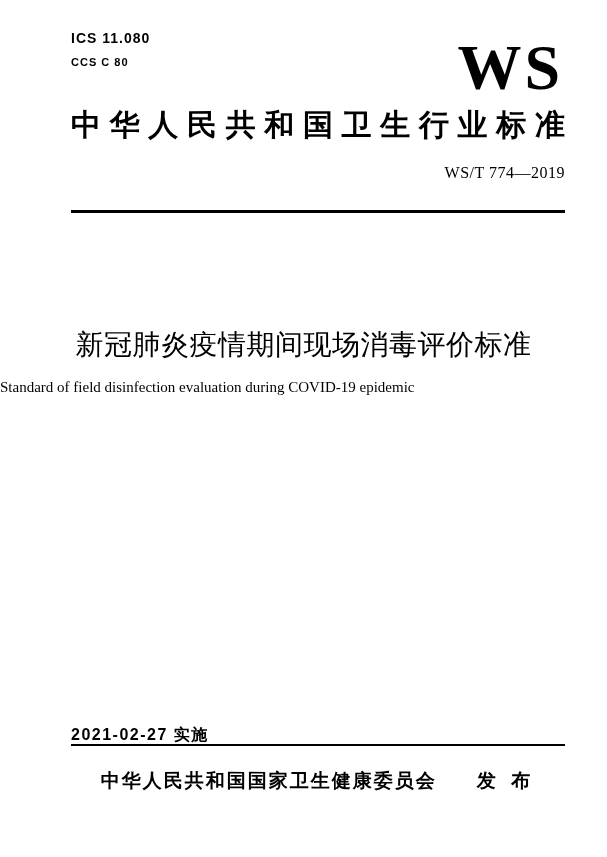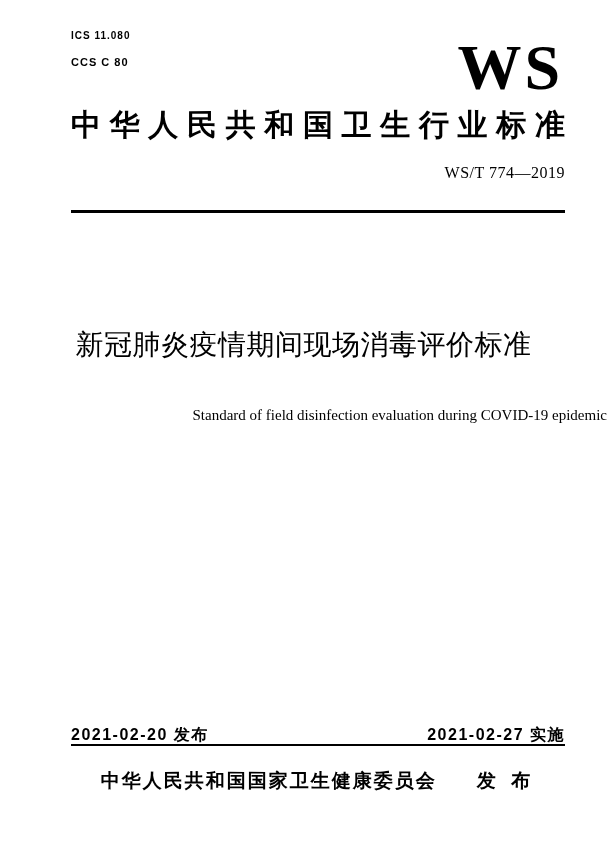--- a/index.html
+++ b/index.html
@@ -13,21 +13,21 @@
     height: 857px;
     background: #ffffff;
     font-family: "Liberation Sans", sans-serif;
     color: #000000;
     overflow: hidden;
   }
   .ics-code {
     position: absolute;
     left: 71px;
     top: 30px;
-    font-size: 10px;
+    font-size: 14px;
     font-weight: bold;
     letter-spacing: 1px;
   }
   .ccs-code {
     position: absolute;
     left: 71px;
     top: 56px;
     font-size: 11px;
     font-weight: bold;
     letter-spacing: 1px;
@@ -75,24 +75,23 @@
     text-align: center;
     font-size: 28px;
     font-weight: normal;
     letter-spacing: 0.5px;
   }
   .doc-title-en {
     position: absolute;
     left: 0;
     top: 379px;
     width: 607px;
-    text-align: right;
+    text-align: left;
     font-family: "Liberation Serif", serif;
     font-size: 15px;
-    margin-top: 28px;
   }
   .date-row {
     position: absolute;
     left: 71px;
     top: 725px;
     width: 494px;
     display: flex;
     justify-content: space-between;
     font-size: 16px;
     font-weight: bold;
@@ -155,21 +154,20 @@
 
   <div class="standard-number">WS/T 774—2019</div>
 
   <div class="header-rule"></div>
 
   <div class="doc-title-zh">新冠肺炎疫情期间现场消毒评价标准</div>
 
   <div class="doc-title-en">Standard of field disinfection evaluation during COVID-19 epidemic</div>
 
   <div class="date-row">
-    <span>2021-02-20 发布</span>
     <span>2021-02-27 实施</span>
   </div>
 
   <div class="footer-rule"></div>
 
   <div class="publisher-row">
     <span class="publisher-name">中华人民共和国国家卫生健康委员会</span>
     <span class="publisher-action">发 布</span>
   </div>
 

